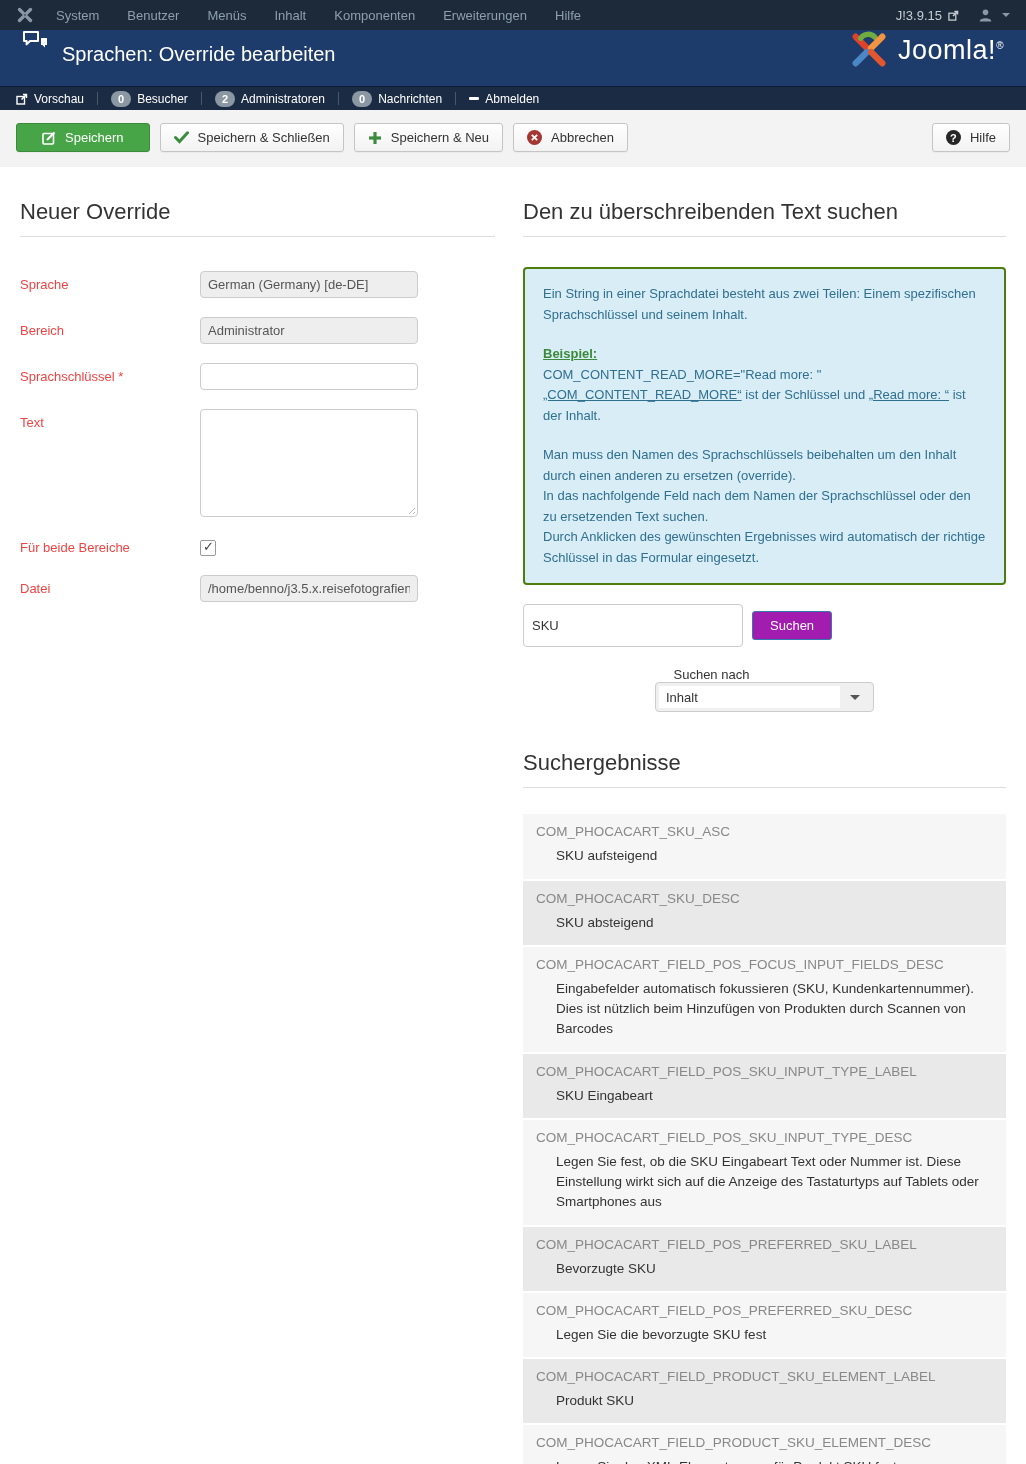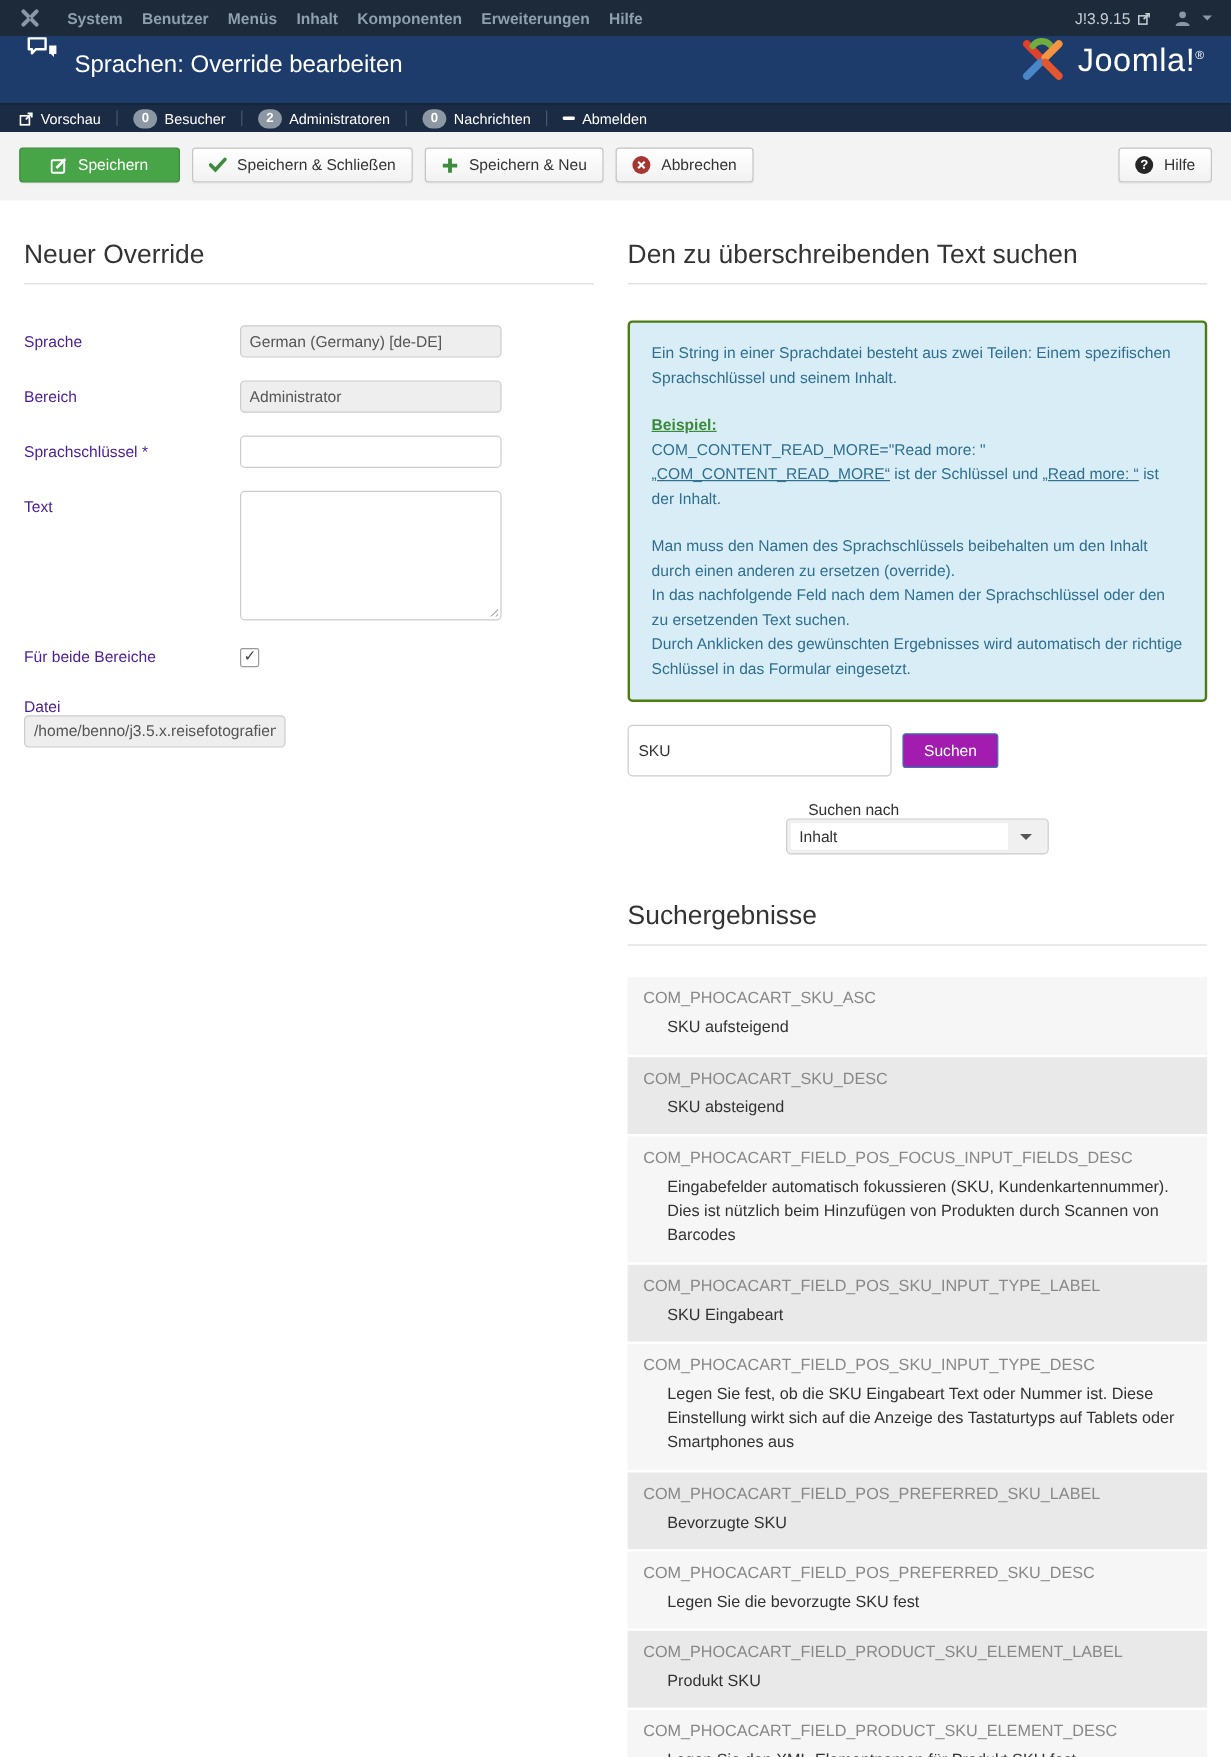--- a/index.html
+++ b/index.html
@@ -5,21 +5,21 @@
   * { box-sizing: border-box; }
   html,body { margin:0; padding:0; }
   body {
     width:1026px; background:#fff; color:#333;
     font-family:"Liberation Sans", sans-serif; font-size:13px;
   }
 
   
   .topbar { height:30px; background:#1c2a3a; display:flex; align-items:center; padding:0 16px; }
   .topbar .jglyph { margin-right:22px; display:flex; align-items:center; }
-  .topnav { display:flex; gap:16px;font-weight:bold; }
+  .topnav { display:flex; gap:28px; }
   .topnav .menu-item { color:#8f9fae; font-size:13px; cursor:pointer; }
   .topbar-right { margin-left:auto; display:flex; align-items:center; gap:7px; color:#c6cdd4; font-size:13px; }
   .caret-down { width:0;height:0;border-left:4px solid transparent;border-right:4px solid transparent;border-top:4px solid #8a97a4; margin-left:3px;}
 
   
   .titlebar { height:56px; background:#1e3c6b; display:flex; align-items:flex-start; padding:0 22px; }
   .page-title { color:#fff; font-size:20px; font-weight:400; margin-left:13px; }
   .brand { margin-left:auto; display:flex; align-items:center; }
   .brand-text { color:#fff; font-size:27px; margin-left:9px; letter-spacing:.5px; }
   .brand-text sup { font-size:10px; }
@@ -47,21 +47,21 @@
 
   
   .content { display:flex; padding:6px 20px 0; }
   .col-left { width:475px; }
   .col-right { width:483px; margin-left:28px; }
   h2.section { font-size:22px; font-weight:400; color:#333; margin:26px 0 0; padding-bottom:11px; border-bottom:1px solid #ddd; }
 
   
   .form-area { margin-top:34px; }
   .frow { display:flex; margin-bottom:19px; }
-  .flabel { width:180px; font-size:13px; color:#4c1d95; padding-top:6px; }
+  .flabel { width:180px; font-size:13px; color:#ef4444; padding-top:6px; }
   .tinput {
     width:218px; padding:5px 7px; border:1px solid #ccc; border-radius:4px;
     font-size:13px; color:#555; font-family:"Liberation Sans", sans-serif; background:#fff;
   }
   .tinput.is-disabled { background:#eee; }
   .tarea { width:218px; height:108px; border:1px solid #ccc; border-radius:4px; position:relative; background:#fff; }
   .resize-grip { position:absolute; right:2px; bottom:2px; width:9px; height:9px;
     background:repeating-linear-gradient(135deg, transparent 0 2px, #bbb 2px 3px);
     clip-path:polygon(100% 0, 100% 100%, 0 100%); }
   .cbox { width:16px; height:16px; border:1px solid #999; border-radius:2px; background:#fff; position:relative; margin-top:4px; cursor:pointer; }
@@ -245,21 +245,21 @@
         <div class="tarea">
           <span class="resize-grip"></span>
         </div>
       </div>
       <div class="frow" style="margin-top:6px;">
         <div class="flabel" style="padding-top:4px;">Für beide Bereiche</div>
         <span class="cbox">
           <span class="tick">✓</span>
         </span>
       </div>
-      <div class="frow" style="margin-top:8px;flex-direction:column;">
+      <div class="frow" style="margin-top:8px;">
         <div class="flabel">Datei</div>
         <input class="tinput is-disabled" readonly="" value="/home/benno/j3.5.x.reisefotografien." style="">
       </div>
     </div>
   </div>
 
   <div class="col-right">
     <h2 class="section">Den zu überschreibenden Text suchen</h2>
 
     <div class="alert-info">

